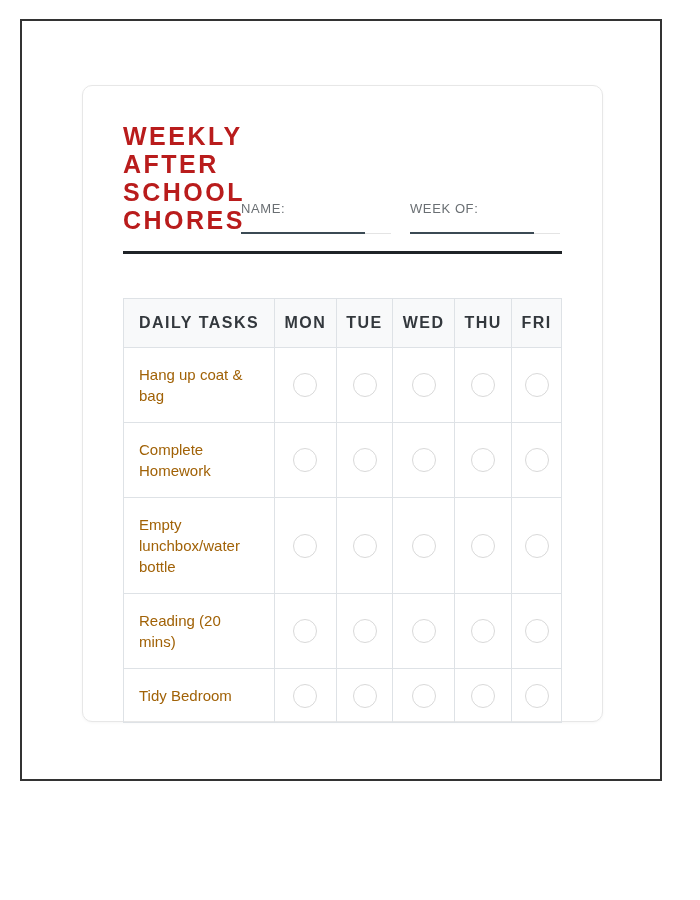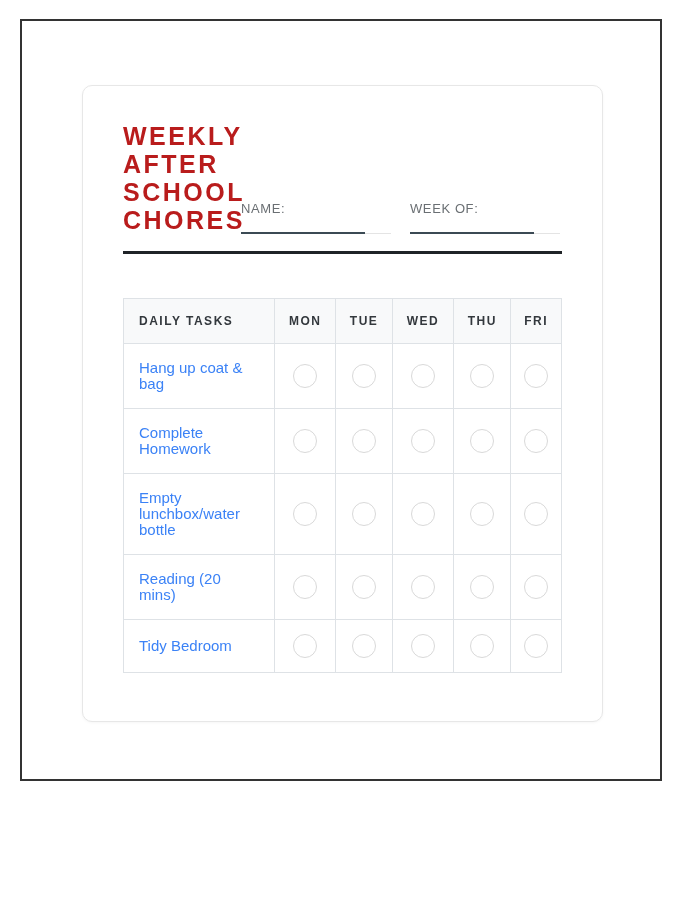--- a/index.html
+++ b/index.html
@@ -76,40 +76,40 @@
     margin-top: 44px;
     width: 100%;
     border-collapse: collapse;
     background: transparent;
   }
   .chore-table th, .chore-table td {
     border: 1px solid #dee2e6;
   }
   .chore-table th {
     background: #f8f9fa;
-    font-size: 12px;
+    font-size: 16px;
     font-weight: bold;
     letter-spacing: 1.5px;
     color: #33383d;
     padding: 15px 8px;
     text-align: center;
     white-space: nowrap;
   }
   .chore-table th.task-head {
     text-align: left;
     padding-left: 15px;
     width: 151px;
   }
   .chore-table td {
     background: transparent;
   }
   .chore-table td.task {
     font-size: 15px;
-    line-height: 16px;
-    color: #3b82f6;
+    line-height: 21px;
+    color: #a16207;
     padding: 16px 15px;
     width: 151px;
   }
   .chore-table td.day-cell {
     text-align: center;
     padding: 14px 0;
   }
   .circle {
     display: inline-block;
     width: 24px; height: 24px;

